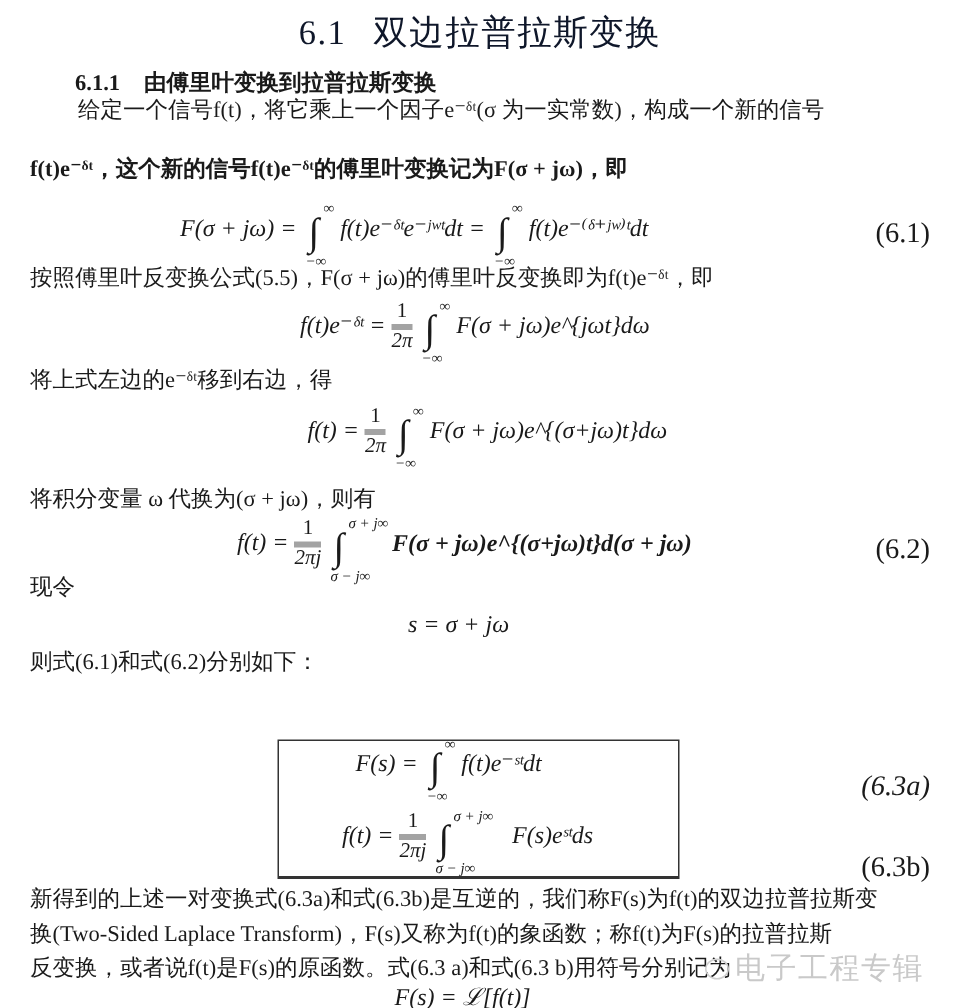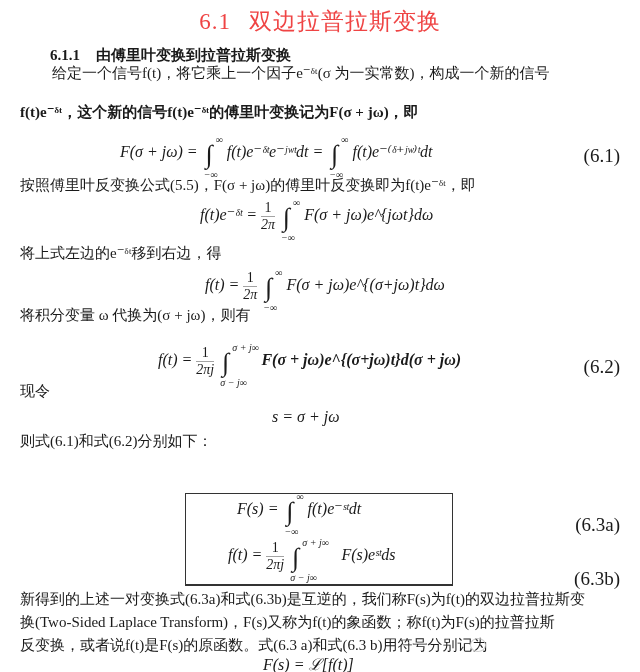--- a/index.html
+++ b/index.html
@@ -1,34 +1,34 @@
 <!DOCTYPE html>
 <html><head>
 <meta charset="utf-8">
 <style>
   html, body { margin: 0; padding: 0; }
   body {
     width: 640px; height: 672px; background: #ffffff; position: relative; overflow: hidden;
     font-family: "Liberation Serif", "DejaVu Serif", serif; color: #1a1a1a;
   }
   .abs { position: absolute; white-space: nowrap; }
-  .title { font-size: 23px; left: 0; width: 640px; text-align: center; top: 6px; letter-spacing: 1px; color: #ef4444; }
+  .title { font-size: 23px; left: 0; width: 640px; text-align: center; top: 6px; letter-spacing: 1px; color: #0f172a; }
   .title .num { margin-right: 18px; }
   .subsec { left: 50px; top: 46px; font-size: 15px; font-weight: bold; }
   .subsec .num { margin-right: 16px; }
   .p { font-size: 15px; left: 20px; }
   .indent { left: 52px; }
   .eq { font-size: 16px; font-style: italic; }
   .eqnum { font-size: 19px; right: 20px; }
   .int { display: inline-block; position: relative; font-size: 26px; font-style: normal; margin: 0 10px 0 4px; vertical-align: -6px; }
   .int .lim-up { position: absolute; font-size: 10px; top: -6px; left: 10px; font-style: italic; white-space: nowrap; }
   .int .lim-lo { position: absolute; font-size: 10px; bottom: -10px; left: -2px; font-style: italic; white-space: nowrap; }
   .frac { display: inline-block; text-align: center; vertical-align: middle; font-style: normal; }
   .frac span { display: block; font-size: 14px; line-height: 16px; }
-  .frac .den { border-top: 1px solid #a3a3a3; font-style: italic; }
+  .frac .den { border-top: 4px solid #a3a3a3; font-style: italic; }
   .box { position: absolute; left: 185px; top: 493px; width: 266px; height: 90px; border: 1.5px solid #333; border-bottom-width: 2px; }
   .watermark { position: absolute; left: 470px; top: 632px; font-family: "DejaVu Sans", sans-serif; font-size: 20px; color: #c9c9c9; letter-spacing: 1px; }
   .wm-icon { display: inline-block; width: 14px; height: 12px; border: 1.5px solid #cfcfcf; border-radius: 50%; margin-right: 4px; vertical-align: -1px; }
 </style>
 </head>
 <body>
 
 <div class="abs title">
   <span class="num">6.1</span><span>双边拉普拉斯变换</span>
 </div>
@@ -60,21 +60,21 @@
 
 <div class="abs p" style="top:244px;">将上式左边的e⁻ᵟᵗ移到右边，得</div>
 
 <div class="abs eq" style="left:205px; top:270px;">
   <span>f(t) =</span>
   <span class="frac"><span>1</span><span class="den">2π</span></span>
   <span class="int">∫<span class="lim-up">∞</span><span class="lim-lo">−∞</span></span>
   <span>F(σ + jω)e^{(σ+jω)t}dω</span>
 </div>
 
-<div class="abs p" style="top:306px;">将积分变量 ω 代换为(σ + jω)，则有</div>
+<div class="abs p" style="top:323px;">将积分变量 ω 代换为(σ + jω)，则有</div>
 
 <div class="abs eq" style="left:158px; top:345px;">
   <span>f(t) =</span>
   <span class="frac"><span>1</span><span class="den">2πj</span></span>
   <span class="int">∫<span class="lim-up">σ + j∞</span><span class="lim-lo">σ − j∞</span></span>
   <span style="margin-left:18px;font-weight:bold;">F(σ + jω)e^{(σ+jω)t}d(σ + jω)</span>
 </div>
 <div class="abs eqnum" style="top:356px;">(6.2)</div>
 
 <div class="abs p" style="top:382px;">现令</div>
@@ -82,31 +82,31 @@
 <div class="abs eq" style="left:272px; top:408px;">s = σ + jω</div>
 
 <div class="abs p" style="top:432px;">则式(6.1)和式(6.2)分别如下：</div>
 
 <div class="box"></div>
 <div class="abs eq" style="left:237px; top:497px;">
   <span>F(s) =</span>
   <span class="int">∫<span class="lim-up">∞</span><span class="lim-lo">−∞</span></span>
   <span>f(t)e⁻ˢᵗdt</span>
 </div>
-<div class="abs eqnum" style="top:514px;">(6.3a)</div>
+<div class="abs eqnum" style="top:514px;font-style:italic;">(6.3a)</div>
 
 <div class="abs eq" style="left:228px; top:540px;">
   <span>f(t) =</span>
   <span class="frac"><span>1</span><span class="den">2πj</span></span>
   <span class="int">∫<span class="lim-up">σ + j∞</span><span class="lim-lo">σ − j∞</span></span>
   <span style="margin-left:28px;">F(s)eˢᵗds</span>
 </div>
 <div class="abs eqnum" style="top:568px;">(6.3b)</div>
 
 <div class="abs p" style="top:590px;">新得到的上述一对变换式(6.3a)和式(6.3b)是互逆的，我们称F(s)为f(t)的双边拉普拉斯变</div>
 <div class="abs p" style="top:613px;">换(Two-Sided Laplace Transform)，F(s)又称为f(t)的象函数；称f(t)为F(s)的拉普拉斯</div>
 <div class="abs p" style="top:636px;">反变换，或者说f(t)是F(s)的原函数。式(6.3 a)和式(6.3 b)用符号分别记为</div>
 
 <div class="abs eq" style="left:263px; top:653px;">F(s) = ℒ[f(t)]</div>
 
 <div class="watermark">
-  <span class="wm-icon"></span>
+  <span class="wm-icon"></span><span>电子工程专辑</span>
 </div>
 
 </body></html>

